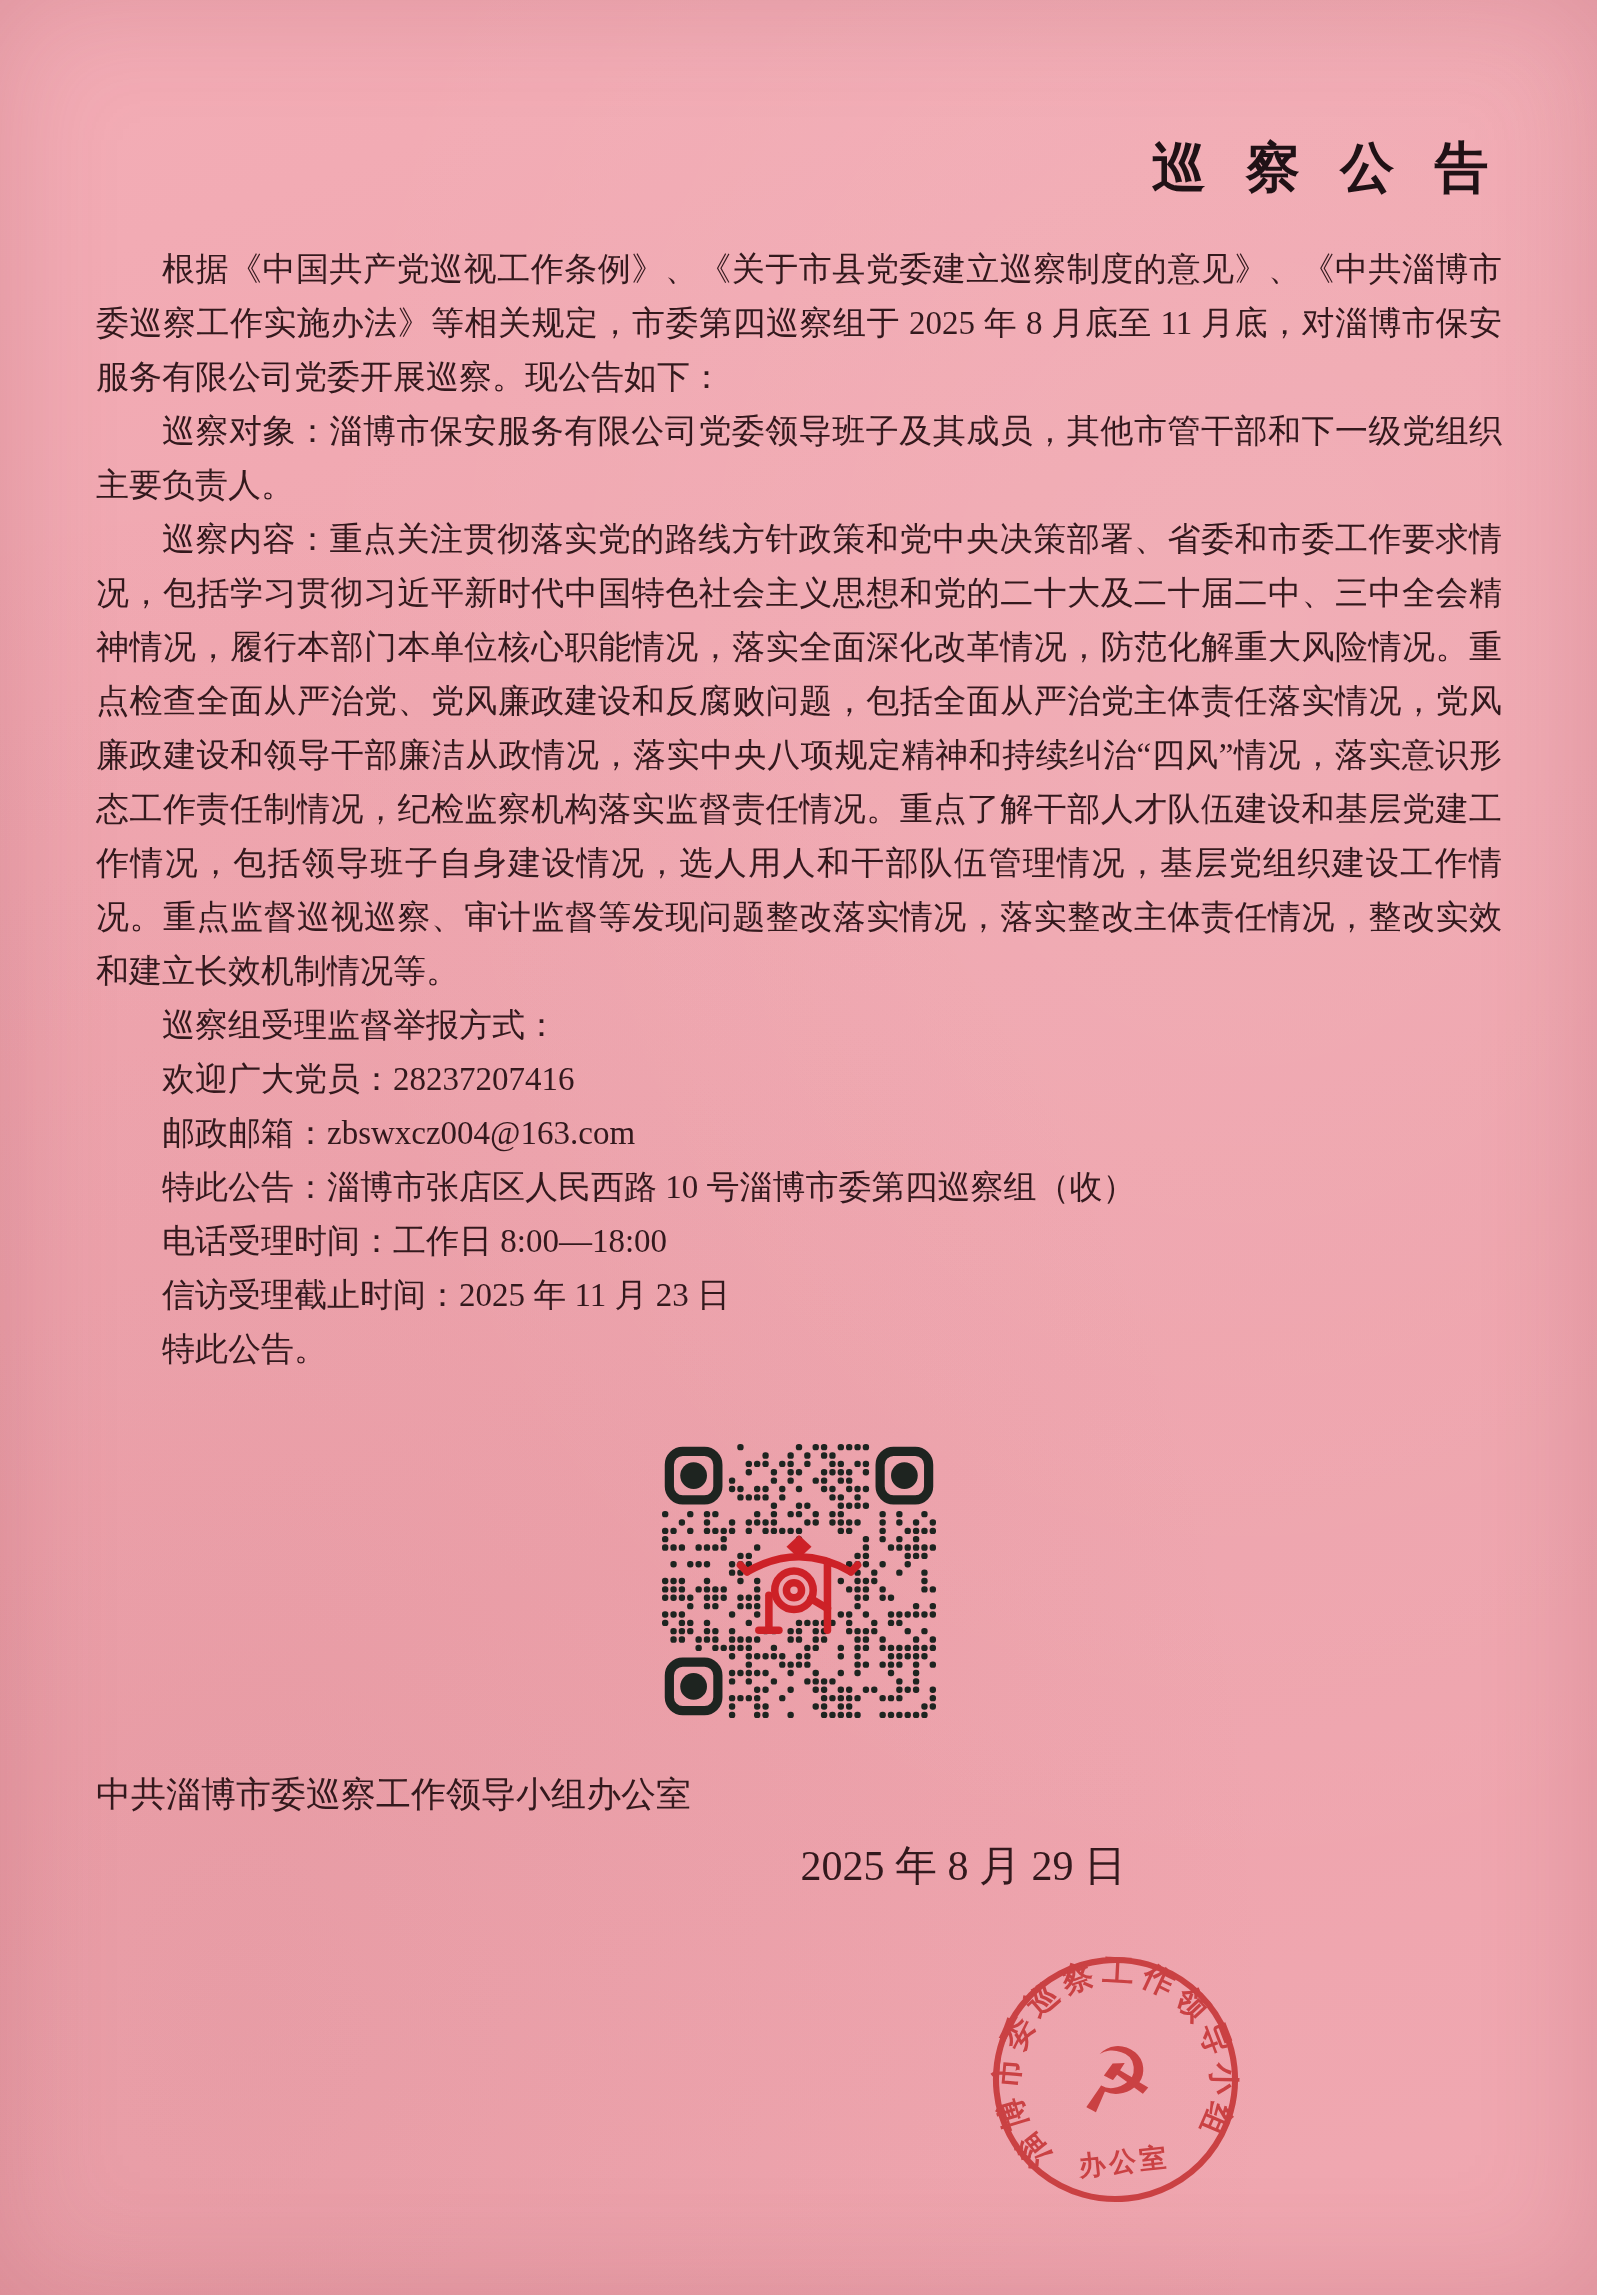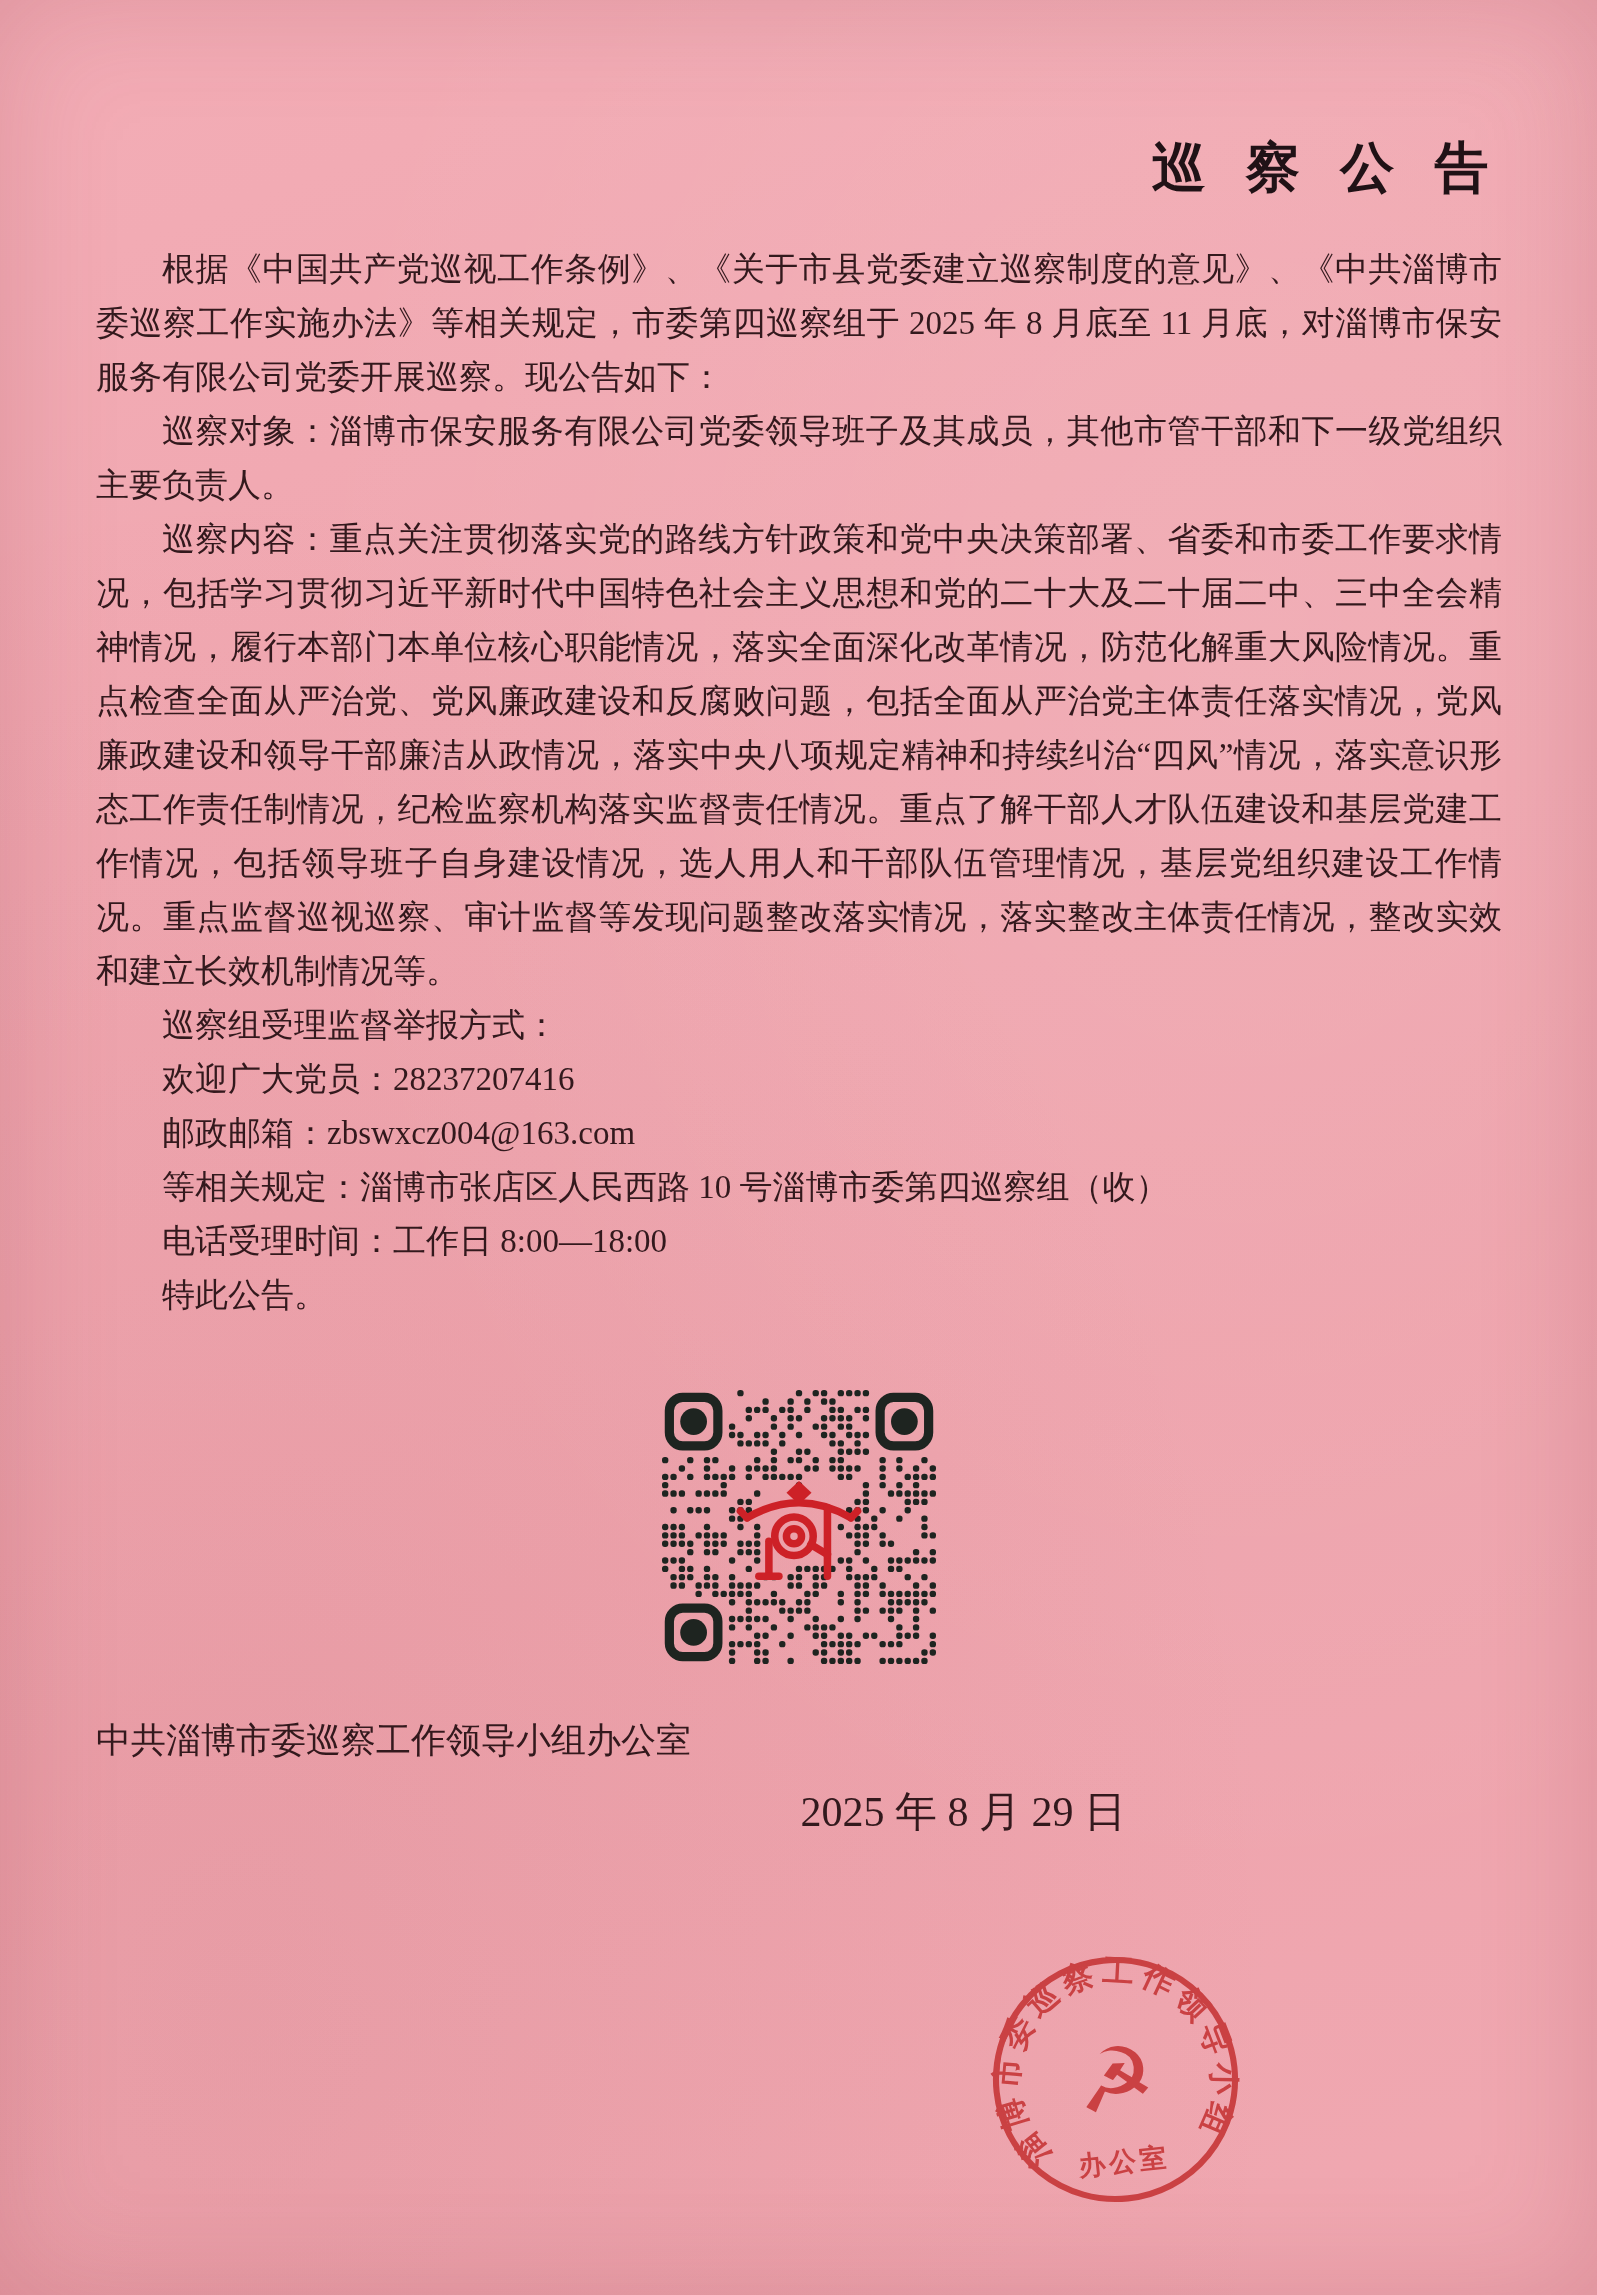--- a/index.html
+++ b/index.html
@@ -79,22 +79,23 @@
   <p class="para">根据《中国共产党巡视工作条例》、《关于市县党委建立巡察制度的意见》、《中共淄博市委巡察工作实施办法》等相关规定，市委第四巡察组于 2025 年 8 月底至 11 月底，对淄博市保安服务有限公司党委开展巡察。现公告如下：</p>
 
   <p class="para"><span class="bold">巡察对象：</span><span>淄博市保安服务有限公司党委领导班子及其成员，其他市管干部和下一级党组织主要负责人。</span></p>
 
   <p class="para"><span class="bold">巡察内容：</span><span>重点关注贯彻落实党的路线方针政策和党中央决策部署、省委和市委工作要求情况，包括学习贯彻习近平新时代中国特色社会主义思想和党的二十大及二十届二中、三中全会精神情况，履行本部门本单位核心职能情况，落实全面深化改革情况，防范化解重大风险情况。重点检查全面从严治党、党风廉政建设和反腐败问题，包括全面从严治党主体责任落实情况，党风廉政建设和领导干部廉洁从政情况，落实中央八项规定精神和持续纠治“四风”情况，落实意识形态工作责任制情况，纪检监察机构落实监督责任情况。重点了解干部人才队伍建设和基层党建工作情况，包括领导班子自身建设情况，选人用人和干部队伍管理情况，基层党组织建设工作情况。重点监督巡视巡察、审计监督等发现问题整改落实情况，落实整改主体责任情况，整改实效和建立长效机制情况等。</span></p>
 
   <p class="para bold">巡察组受理监督举报方式：</p>
 
   <p class="para"><span class="bold">欢迎广大党员：</span><span>28237207416</span></p>
   <p class="para"><span class="bold">邮政邮箱：</span><span>zbswxcz004@163.com</span></p>
-  <p class="para"><span class="bold">等相关规定：</span><span>淄博市张店区人民西路 10 号淄博市委第四巡察组（收）</span></p>
+  <p class="para"><span class="bold">特此公告：</span><span>淄博市张店区人民西路 10 号淄博市委第四巡察组（收）</span></p>
   <p class="para"><span class="bold">电话受理时间：</span><span>工作日 8:00—18:00</span></p>
+  <p class="para"><span class="bold">信访受理截止时间：</span><span>2025 年 11 月 23 日</span></p>
 
 
   <p class="para">特此公告。</p>
 
   <div class="qr">
     <svg viewBox="0 0 330 330">
       <g id="qr-dots">
           <rect x="91.2" y="1.2" width="7.6" height="7.6" rx="3.4"></rect>
           <rect x="161.2" y="1.2" width="7.6" height="7.6" rx="3.4"></rect>
           <rect x="181.2" y="1.2" width="7.6" height="7.6" rx="3.4"></rect>

